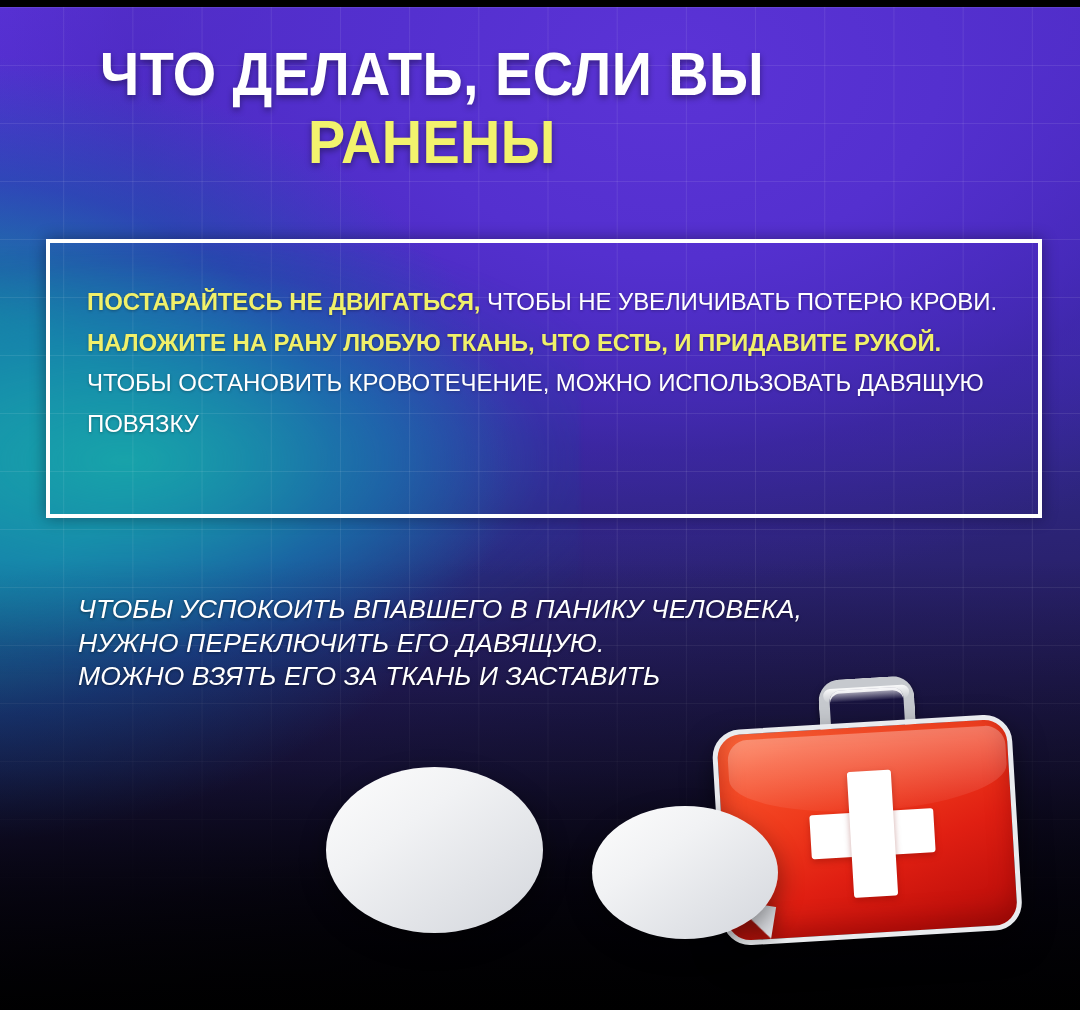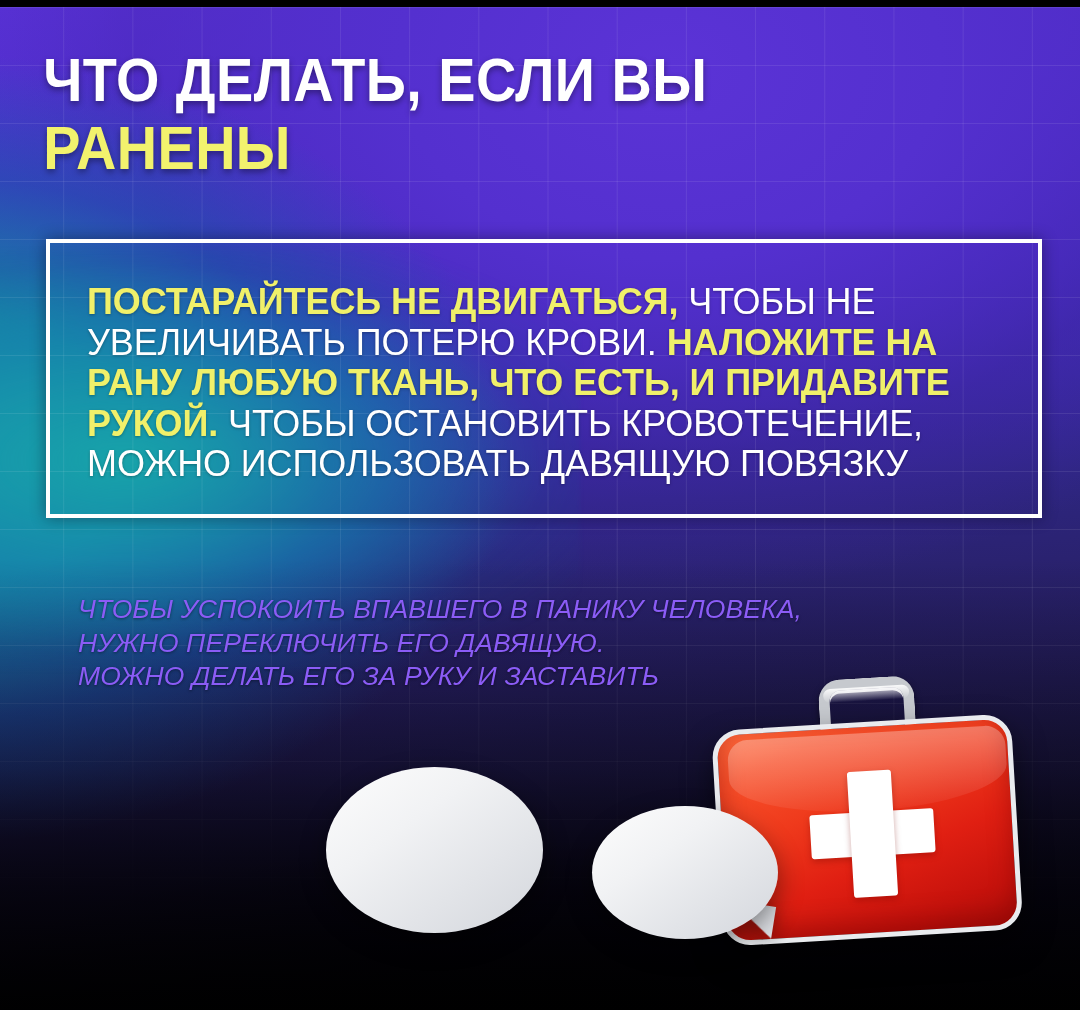--- a/index.html
+++ b/index.html
@@ -69,22 +69,22 @@
   .bg-vignette {
     position:absolute; left:0; top:7px; width:1080px; height:1003px;
     background:
       linear-gradient(to bottom, rgba(0,0,0,0) 55%, rgba(3,2,8,0.35) 76%, rgba(2,1,6,0.78) 89%, rgba(0,0,0,0.96) 100%),
       radial-gradient(ellipse 900px 300px at 50% 104%, rgba(0,0,0,0.9) 0%, rgba(0,0,0,0) 70%);
     pointer-events:none;
   }
 
   
   #title-block {
-    position:absolute; left:0; top:46px; width:864px;
-    text-align:left; z-index:12;
+    position:absolute; left:0; top:40px; width:864px;
+    text-align:center; z-index:12;
   }
   .title-line {
     font-family:"Liberation Sans", sans-serif;
     font-weight:bold;
     font-size:62px;
     line-height:68px;
     letter-spacing:0.5px;
     transform:scaleX(0.90);
     text-shadow:0 3px 7px rgba(0,0,0,0.38);
   }
@@ -97,21 +97,21 @@
     left:46px; top:239px;
     width:996px; height:279px;
     border:4px solid #ffffff;
     z-index:12;
     box-shadow:0 0 14px rgba(10,8,30,0.45);
   }
   #main-box-text {
     position:absolute;
     left:37px; top:39px;
     width:944px;
-    font-size:36px;
+    font-size:24px;
     line-height:40.6px;
     letter-spacing:-0.1px;
     color:#ffffff;
     font-weight:normal;
     text-shadow:0 1px 3px rgba(0,0,0,0.30);
     white-space:pre-wrap;
   }
   #main-box-text b {
     color:#f0f06a;
     font-weight:bold;
@@ -119,21 +119,21 @@
 
   
   #note-block {
     position:absolute;
     left:78px; top:593px;
     width:900px;
     z-index:12;
     font-size:26.5px;
     line-height:33.5px;
     font-style:italic;
-    color:#8b5cf6;
+    color:#ffffff;
     letter-spacing:0.1px;
     text-shadow:0 1px 3px rgba(0,0,0,0.45);
   }
   #note-block div { white-space:nowrap; }
 
   
   .bubble { position:absolute; z-index:14; }
   .bubble .body {
     position:absolute; left:0; top:0; width:100%; height:100%;
     border-radius:50%;
@@ -236,21 +236,21 @@
     <div class="title-line title-line-2">РАНЕНЫ</div>
   </div>
 
   <div id="main-box">
     <div id="main-box-text"><b>ПОСТАРАЙТЕСЬ НЕ ДВИГАТЬСЯ,</b> ЧТОБЫ НЕ УВЕЛИЧИВАТЬ ПОТЕРЮ КРОВИ. <b>НАЛОЖИТЕ НА РАНУ ЛЮБУЮ ТКАНЬ, ЧТО ЕСТЬ, И ПРИДАВИТЕ РУКОЙ.</b> ЧТОБЫ ОСТАНОВИТЬ КРОВОТЕЧЕНИЕ, МОЖНО ИСПОЛЬЗОВАТЬ ДАВЯЩУЮ ПОВЯЗКУ</div>
   </div>
 
   <div id="note-block">
     <div>ЧТОБЫ УСПОКОИТЬ ВПАВШЕГО В ПАНИКУ ЧЕЛОВЕКА,</div>
     <div>НУЖНО ПЕРЕКЛЮЧИТЬ ЕГО ДАВЯЩУЮ.</div>
-    <div>МОЖНО ДЕЛАТЬ ЕГО ЗА РУКУ И ЗАСТАВИТЬ</div>
+    <div>МОЖНО ВЗЯТЬ ЕГО ЗА ТКАНЬ И ЗАСТАВИТЬ</div>
   </div>
 
   <div class="bubble" id="bubble-large">
     <div class="tail"></div>
     <div class="body"></div>
   </div>
 
   <div class="bubble" id="bubble-small">
     <div class="tail"></div>
     <div class="body"></div>

